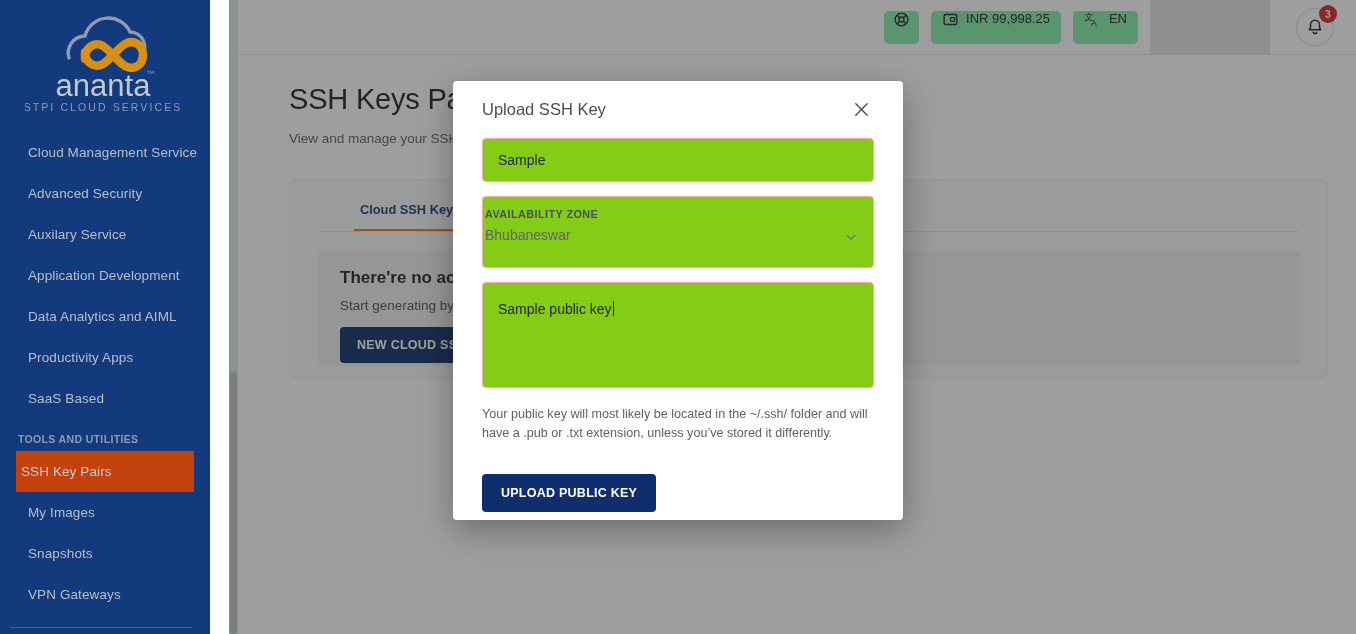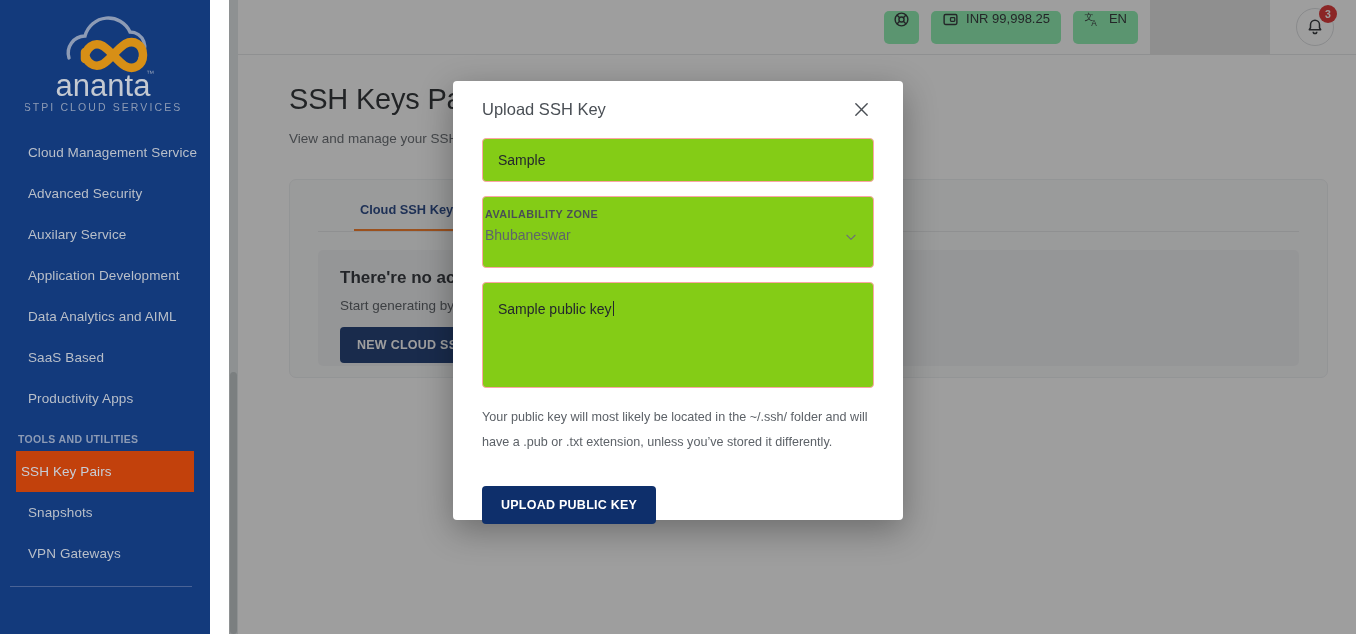--- a/index.html
+++ b/index.html
@@ -193,21 +193,21 @@
   }
   .field-selected { margin-top: 7px; font-size: 14px; color: #5e646b; }
   .chev {
     position: absolute; right: 15px; top: 33px;
     color: #6b7178;
   }
   .field.area {
     height: 106px; padding: 17px 15px 0 15px;
   }
   .help-text {
-    margin-top: 17px; font-size: 12.6px; color: #5d6268; line-height: 25px;
+    margin-top: 17px; font-size: 12.6px; color: #5d6268; line-height: 19px;
   }
   .modal-action { margin-top: 31px; }
   .btn-upload {
     background: #0e2f6b; color: #ffffff;
     font-size: 12.5px; font-weight: bold; letter-spacing: .25px;
     padding: 12px 19px; border: none; border-radius: 4px; cursor: pointer;
   }
 </style>
 </head>
 <body>
@@ -238,30 +238,33 @@
       <div class="nav-item">
         <span>Auxilary Service</span>
       </div>
       <div class="nav-item">
         <span>Application Development</span>
       </div>
       <div class="nav-item">
         <span>Data Analytics and AIML</span>
       </div>
       <div class="nav-item">
+        <span>Productivity Apps</span>
+      </div>
+      <div class="nav-item">
         <span>SaaS Based</span>
-      </div>
-      <div class="nav-item">
-        <span>Productivity Apps</span>
       </div>
 
       <div class="nav-section">TOOLS AND UTILITIES</div>
 
       <div class="nav-item active">
         <span>SSH Key Pairs</span>
+      </div>
+      <div class="nav-item">
+        <span>My Images</span>
       </div>
       <div class="nav-item">
         <span>Snapshots</span>
       </div>
       <div class="nav-item">
         <span>VPN Gateways</span>
       </div>
       <div class="nav-divider"></div>
     </nav>
   </aside>

